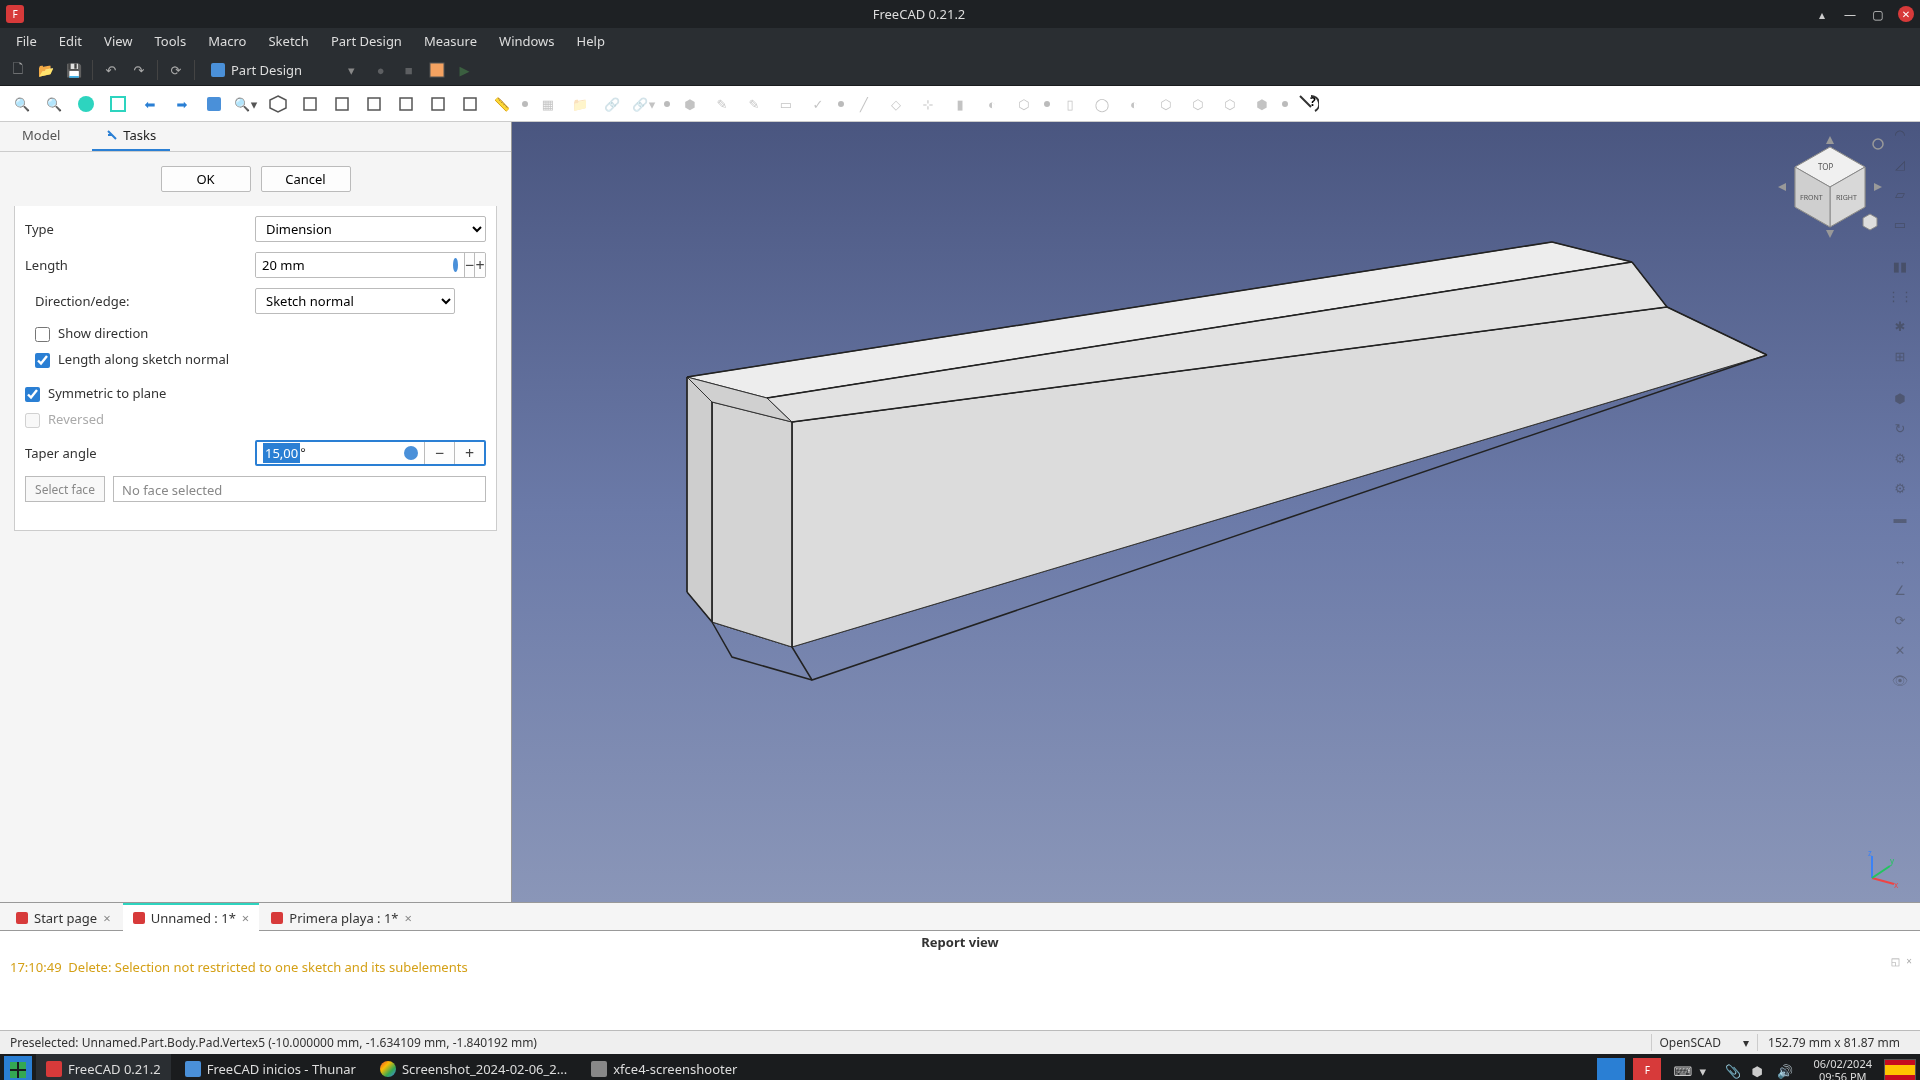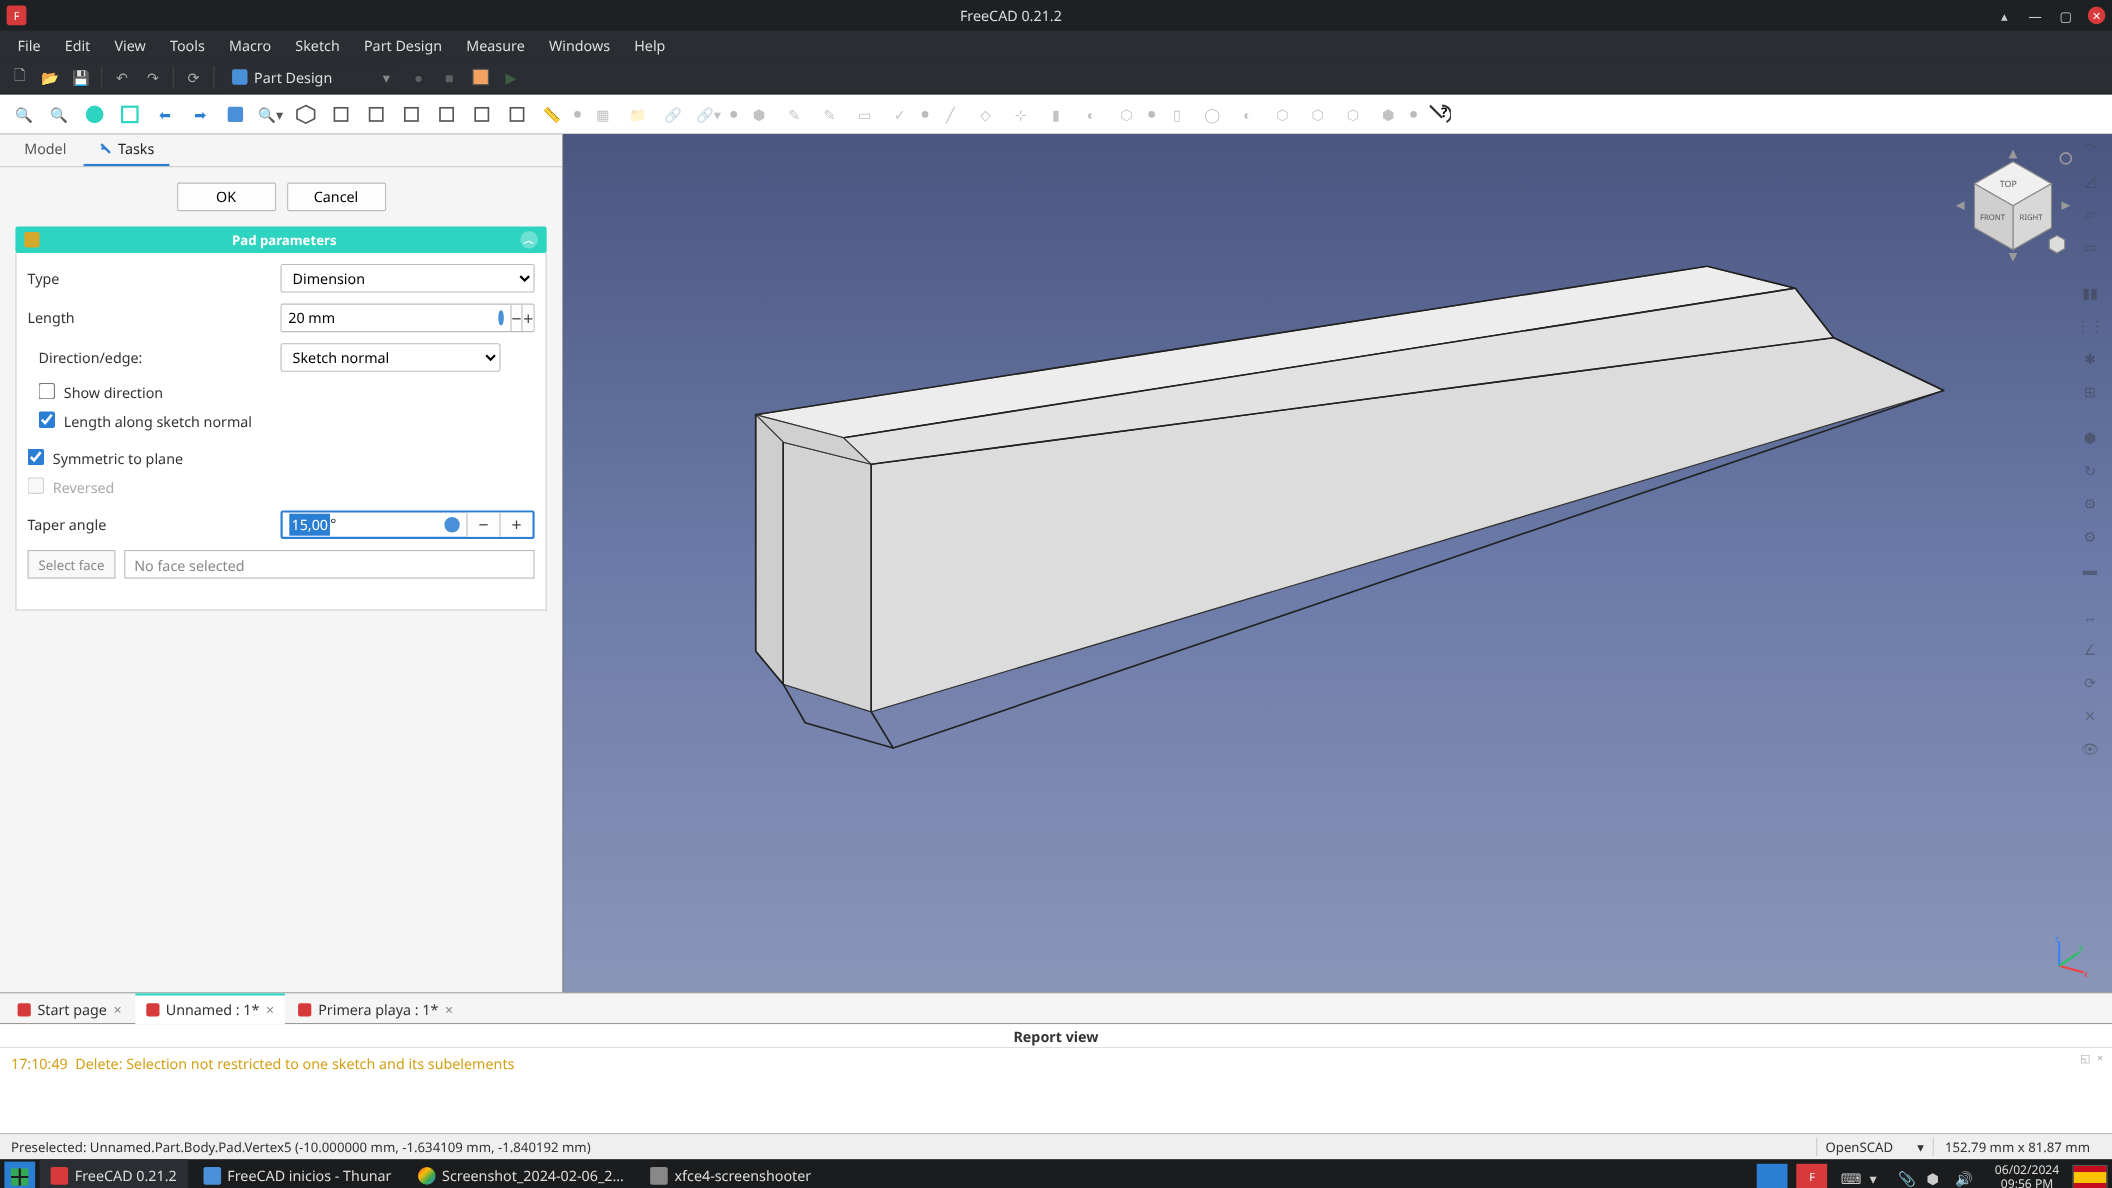--- a/index.html
+++ b/index.html
@@ -31,21 +31,21 @@
 .toolbar2 .sep2 { width: 6px; height: 6px; background: #bbb; border-radius: 50%; }
 .right-toolbar { position: absolute; right: 4px; top: 122px; width: 32px; display: flex; flex-direction: column; gap: 6px; align-items: center; }
 .right-toolbar .rtbtn { width: 24px; height: 24px; display: flex; align-items: center; justify-content: center; cursor: pointer; opacity: 0.4; }
 
 
 .main-area { display: flex; height: 780px; }
 
 
 .combo-view { width: 512px; background: #f5f5f5; border-right: 1px solid #999; display: flex; flex-direction: column; }
 .combo-title { height: 22px; text-align: center; font-size: 13px; color: #333; border-bottom: 1px solid #ccc; padding-top: 3px; font-weight: bold; }
-.combo-tabs { height: 30px; display: flex; align-items: flex-end; padding: 0 8px; border-bottom: 1px solid #ccc; gap: 2px; }
+.combo-tabs { height: 30px; display: flex; align-items: flex-end; padding: 0 8px; border-bottom: 1px solid #ccc; gap: 18px; }
 .combo-tabs .ctab { padding: 5px 14px; font-size: 13px; color: #555; cursor: pointer; border-bottom: 2px solid transparent; display: flex; align-items: center; gap: 5px; }
 .combo-tabs .ctab.active { border-bottom: 2px solid #2a7fd4; color: #222; }
 .combo-tabs .ctab .ticon { width: 12px; height: 12px; }
 
 .task-panel { padding: 14px; }
 .task-buttons { display: flex; justify-content: center; gap: 10px; margin-bottom: 14px; }
 .task-buttons button { width: 90px; height: 26px; background: #fdfdfd; border: 1px solid #bbb; border-radius: 2px; font-size: 13px; cursor: pointer; }
 
 .section-header { height: 24px; background: #2dd4bf; color: #fff; font-weight: bold; font-size: 12px; display: flex; align-items: center; padding: 0 8px; border-radius: 2px; position: relative; }
 .section-header .sh-icon { width: 14px; height: 14px; background: #d4a72d; border-radius: 2px; margin-right: 8px; }
@@ -58,21 +58,21 @@
 .prow .plabel.indent { padding-left: 10px; }
 .prow .plabel.bold { font-weight: bold; }
 .prow select { flex: 1; height: 26px; border: 1px solid #bbb; border-radius: 2px; background: #fff; padding: 0 6px; font-size: 13px; }
 .spin-input { flex: 1; display: flex; align-items: center; border: 1px solid #bbb; border-radius: 2px; height: 26px; overflow: hidden; }
 .spin-input.focused { border: 2px solid #2a7fd4; }
 .spin-input input { flex: 1; border: none; outline: none; padding: 0 6px; font-size: 13px; height: 100%; }
 .spin-input .unit-dot { width: 14px; height: 14px; background: #4a90d9; border-radius: 50%; margin-right: 6px; font-size: 8px; display: flex; align-items: center; justify-content: center; color: #fff; }
 .spin-input .minus, .spin-input .plus { width: 30px; height: 100%; border-left: 1px solid #bbb; display: flex; align-items: center; justify-content: center; font-size: 16px; cursor: pointer; color: #444; background: #fdfdfd; }
 .spin-input .sel { background: #2a7fd4; color: #fff; padding: 1px 2px; }
 
-.check-row { display: flex; align-items: flex-start; gap: 8px; margin-bottom: 8px; padding-left: 10px; }
+.check-row { display: flex; align-items: flex-end; gap: 8px; margin-bottom: 8px; padding-left: 10px; }
 .check-row.noindent { padding-left: 0; }
 .check-row input[type=checkbox] { width: 15px; height: 15px; accent-color: #2a7fd4; }
 .check-row .clabel { font-size: 13px; color: #333; }
 .check-row.disabled .clabel { color: #aaa; }
 
 .face-row { display: flex; gap: 8px; }
 .face-row button { width: 80px; height: 26px; border: 1px solid #bbb; background: #f8f8f8; font-size: 12px; cursor: pointer; color: #888; }
 .face-row .face-display { flex: 1; height: 26px; border: 1px solid #bbb; background: #fff; padding: 4px 8px; font-size: 13px; color: #888; }
 
 
@@ -275,25 +275,20 @@
         <span>Tasks</span>
       </div>
     </div>
 
     <div class="task-panel">
       <div class="task-buttons">
         <button>OK</button>
         <button>Cancel</button>
       </div>
 
-      <div class="section-header">
-        <div class="sh-icon"></div>
-        <div class="sh-title">Pad parameters</div>
-        <div class="sh-collapse">︿</div>
-      </div>
 
       <div class="params">
         <div class="prow">
           <div class="plabel">Type</div>
           <select>
             <option>Dimension</option>
           </select>
         </div>
 
         <div class="prow">

